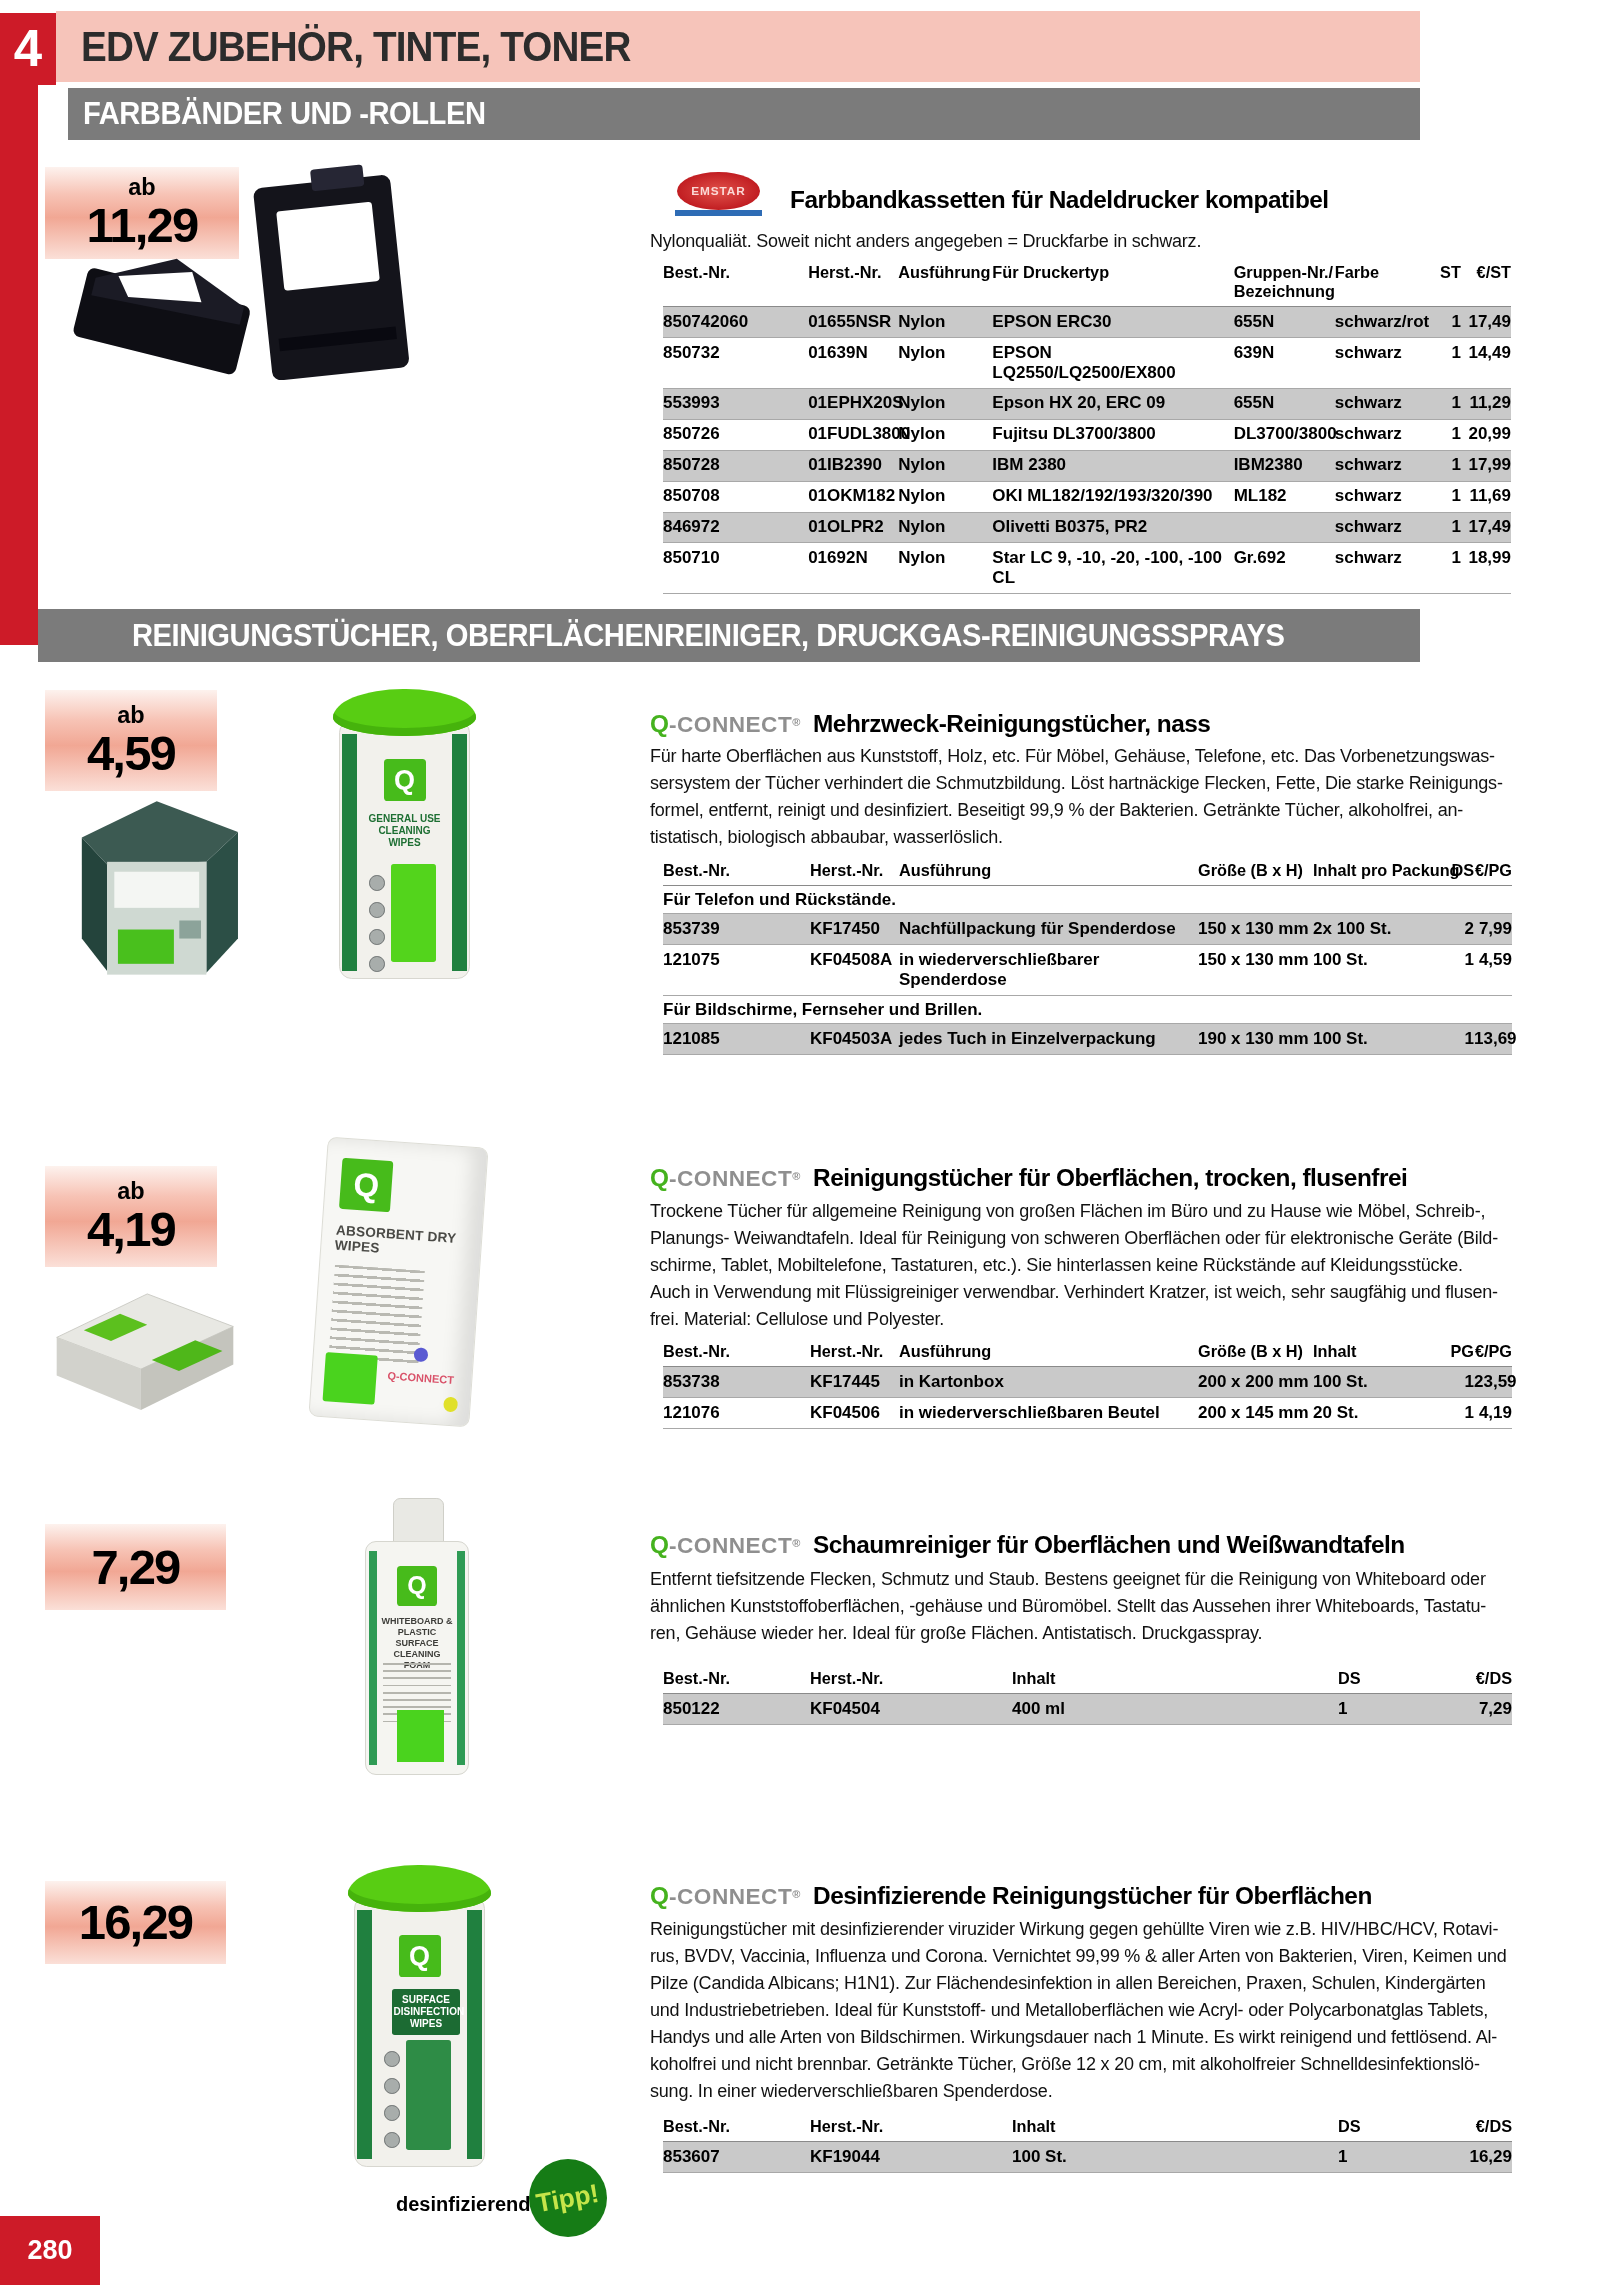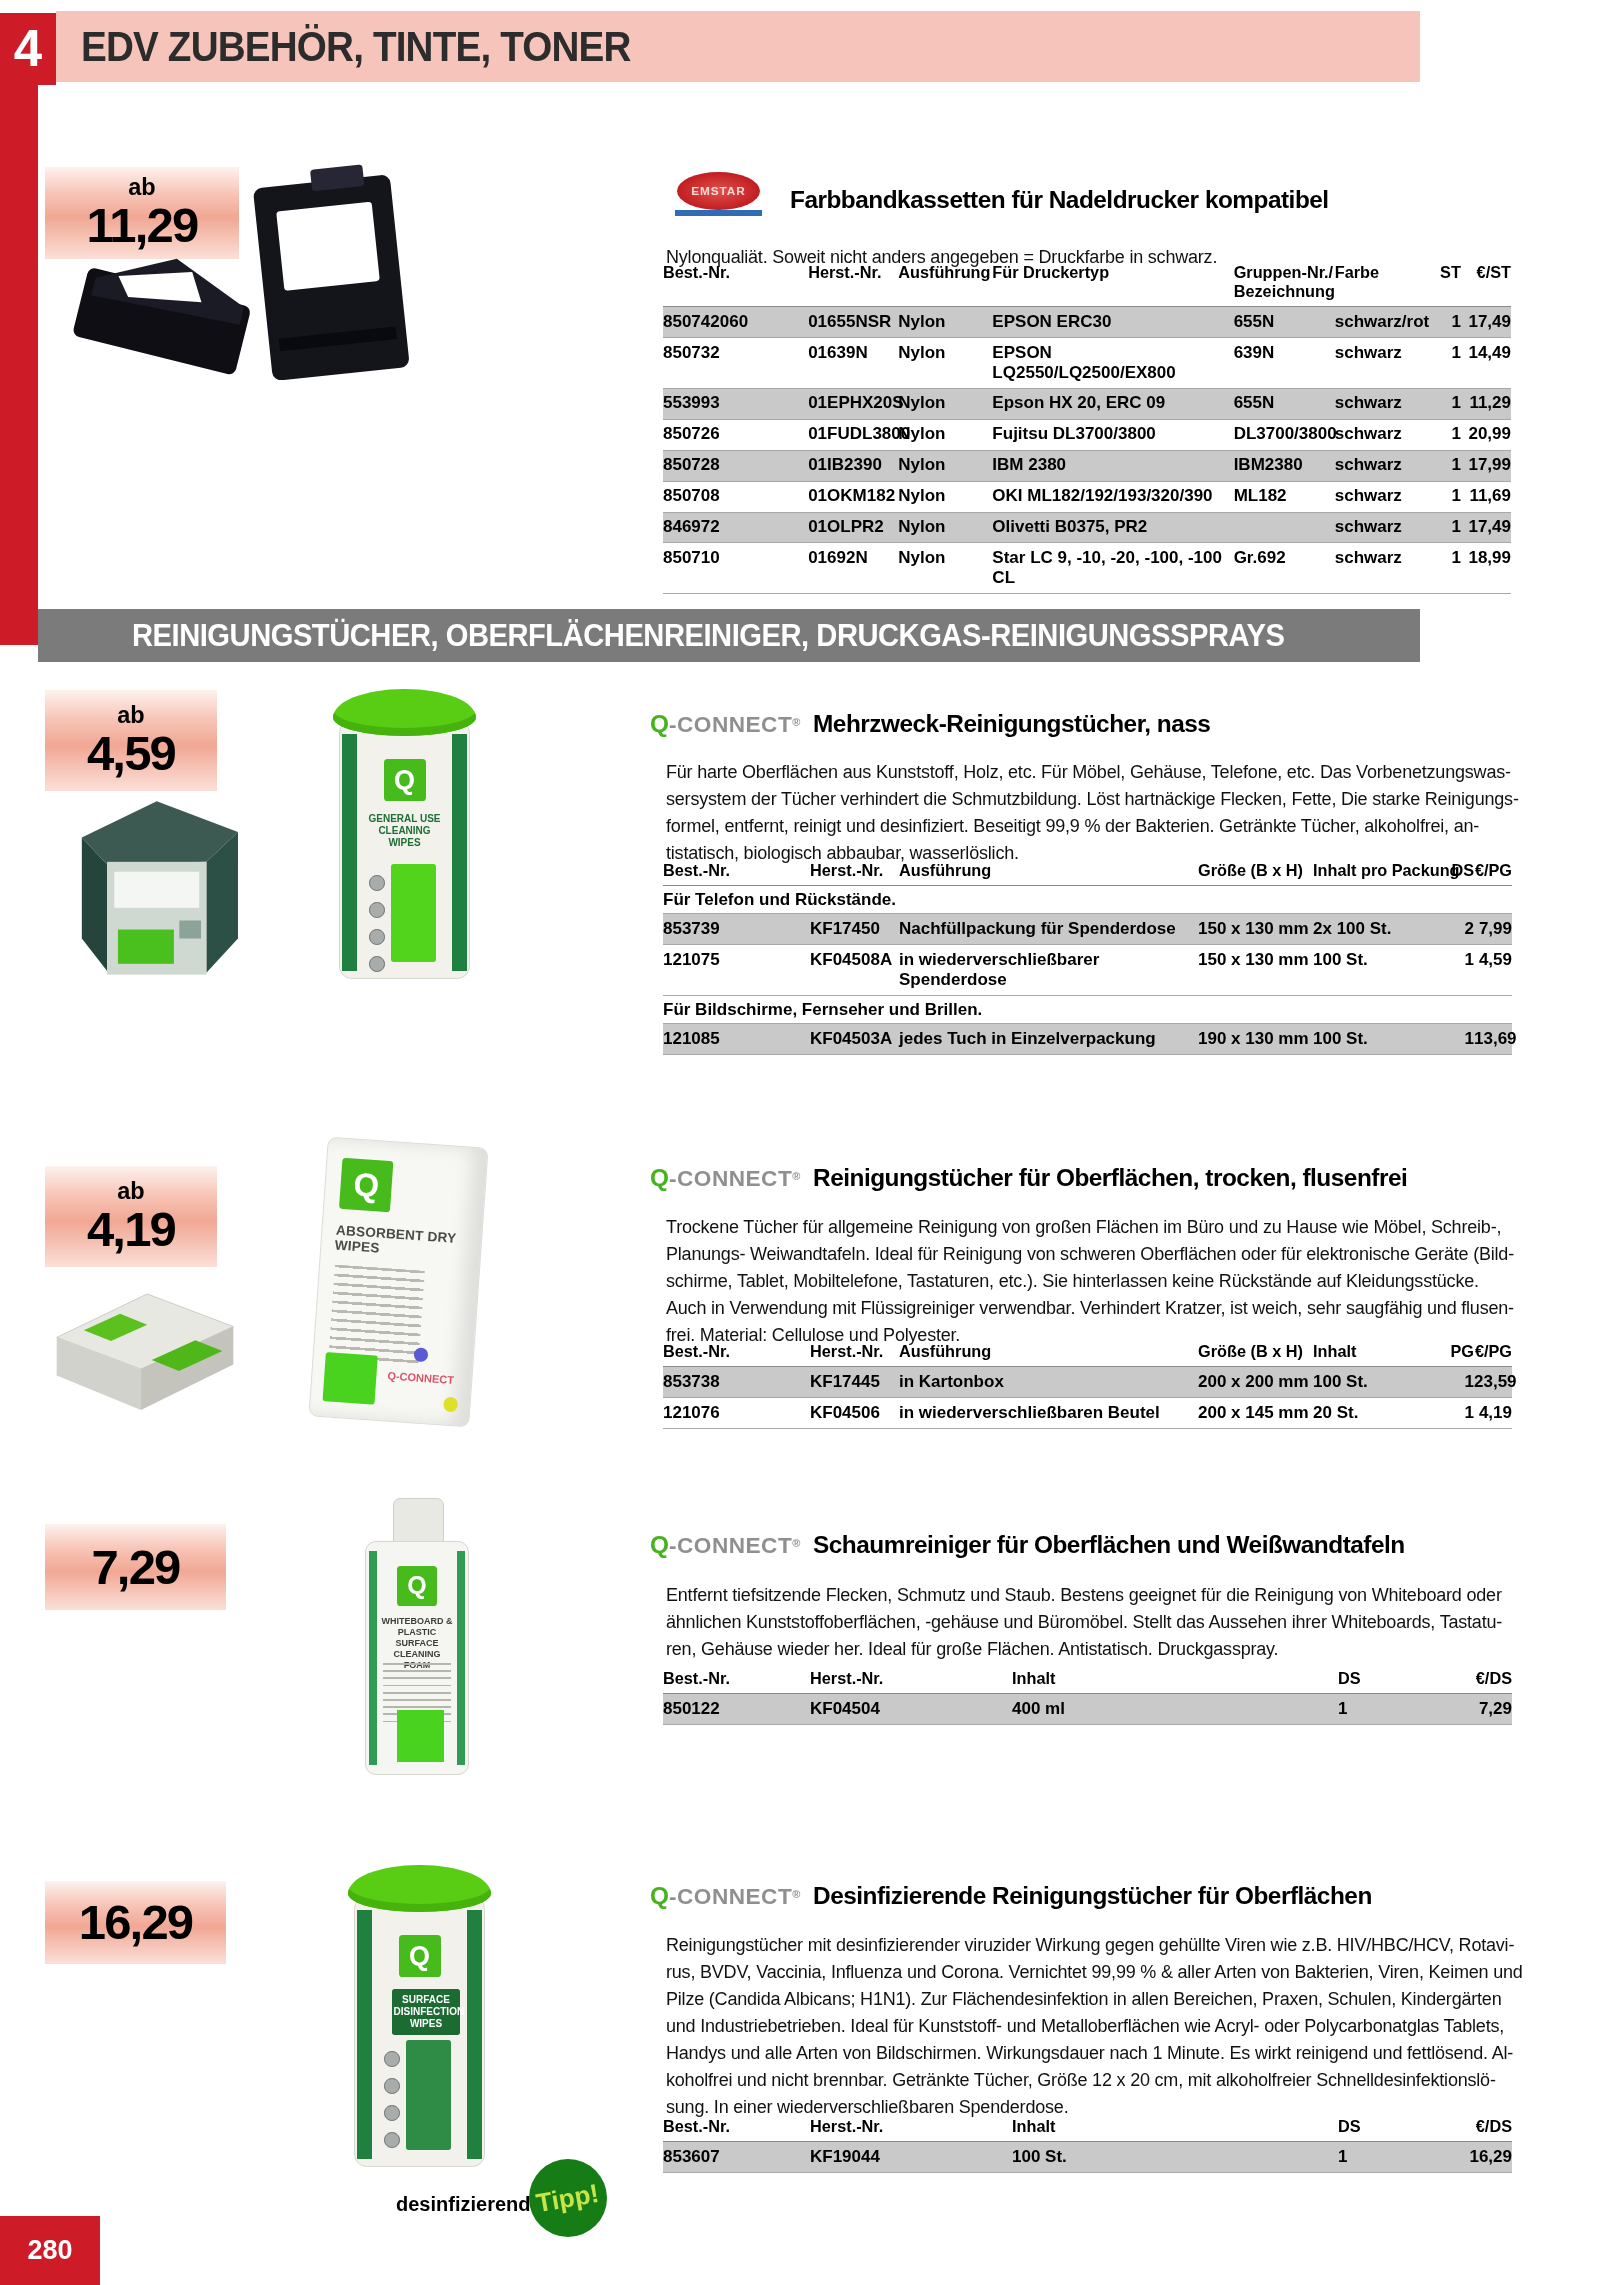--- a/index.html
+++ b/index.html
@@ -37,21 +37,21 @@
 
   .qc-head{position:absolute;left:650px;display:flex;align-items:flex-start;}
   .qh2{top:710px;}.qh3{top:1164px;}.qh4{top:1531px;}.qh5{top:1882px;}
   .qc-q{color:#45b21e;font-weight:800;font-size:24.4px;}
   .qc-c{color:#8f8f8f;font-weight:800;font-size:22.6px;letter-spacing:0.5px;}
   .qc-r{color:#8f8f8f;font-size:11px;font-weight:700;}
   .ptitle{margin-left:12.7px;font-size:24.4px;font-weight:800;letter-spacing:-0.5px;color:#000;white-space:nowrap;}
   .h1title{position:absolute;left:790px;top:186px;margin:0;font-size:24.4px;font-weight:800;letter-spacing:-0.5px;color:#000;white-space:nowrap;}
 
   
-  .desc{position:absolute;left:650px;width:905px;margin:16px;font-size:18px;line-height:27px;letter-spacing:-0.2px;color:#111;white-space:pre-line;}
+  .desc{position:absolute;left:650px;width:905px;margin:0;font-size:18px;line-height:27px;letter-spacing:-0.2px;color:#111;white-space:pre-line;}
   .d1{top:228px;}
   .d2{top:743px;}
   .d3{top:1198px;}
   .d4{top:1566px;}
   .d5{top:1916px;}
 
   
   .tbl{position:absolute;left:663px;width:848px;border-collapse:collapse;table-layout:fixed;color:#000;}
   .t1{top:261px;}.t2{top:859px;}.t3{top:1340px;}.t4{top:1667px;}.t5{top:2115px;}
   .tbl th{font-size:16.3px;font-weight:800;text-align:left;padding:1.8px 0 5.4px 0;vertical-align:top;white-space:nowrap;}
@@ -115,20 +115,23 @@
 <body>
 
 <div class="page">
 
   <div class="chapter-box">
       <span>4</span>
     </div>
   <div class="red-stripe"></div>
   <div class="title-banner">
     <span class="title-text">EDV ZUBEHÖR, TINTE, TONER</span>
+  </div>
+  <div class="section-bar bar1">
+    <span class="bar-text">FARBBÄNDER UND -ROLLEN</span>
   </div>
 
   <div class="price-box pb1">
     <span class="ab">ab</span>
     <span class="price">11,29</span>
   </div>
 
   <svg class="img-abs" style="left:50px;top:152px" width="362" height="228" viewBox="0 0 400 252">
     <g transform="rotate(-6,310,140)">
       <rect x="235" y="32" width="152" height="214" rx="10" fill="#14141b"></rect>

